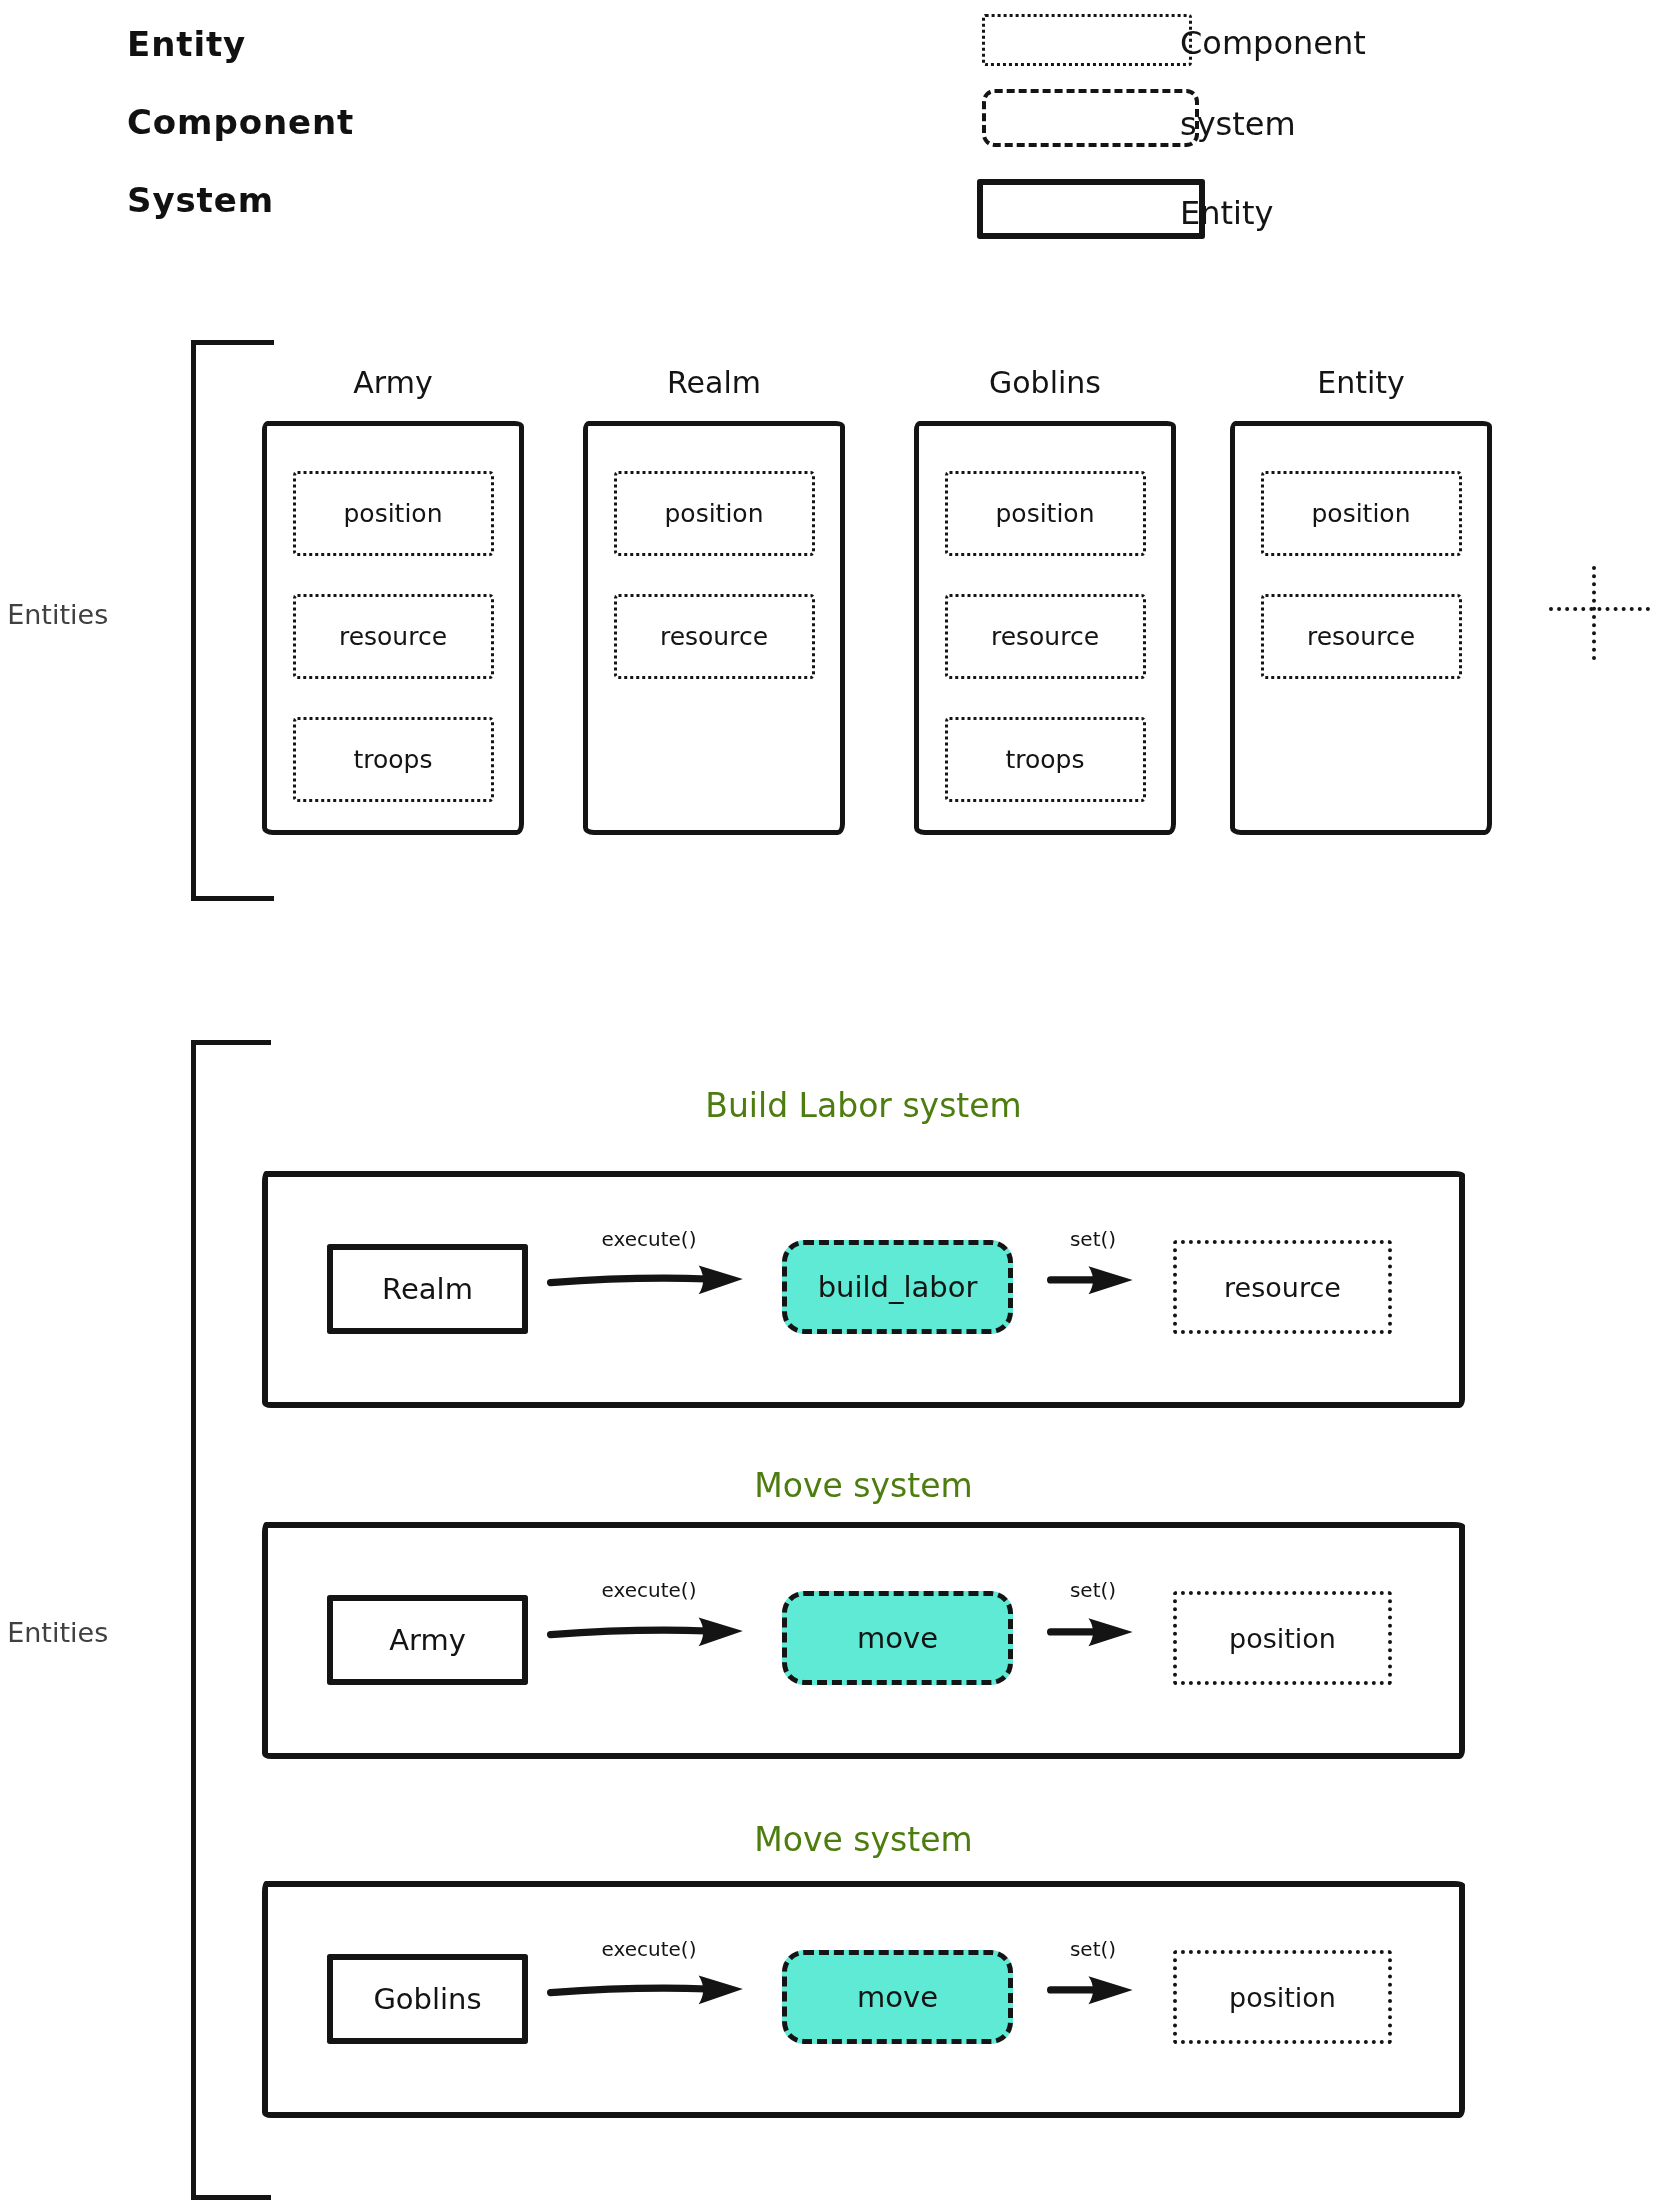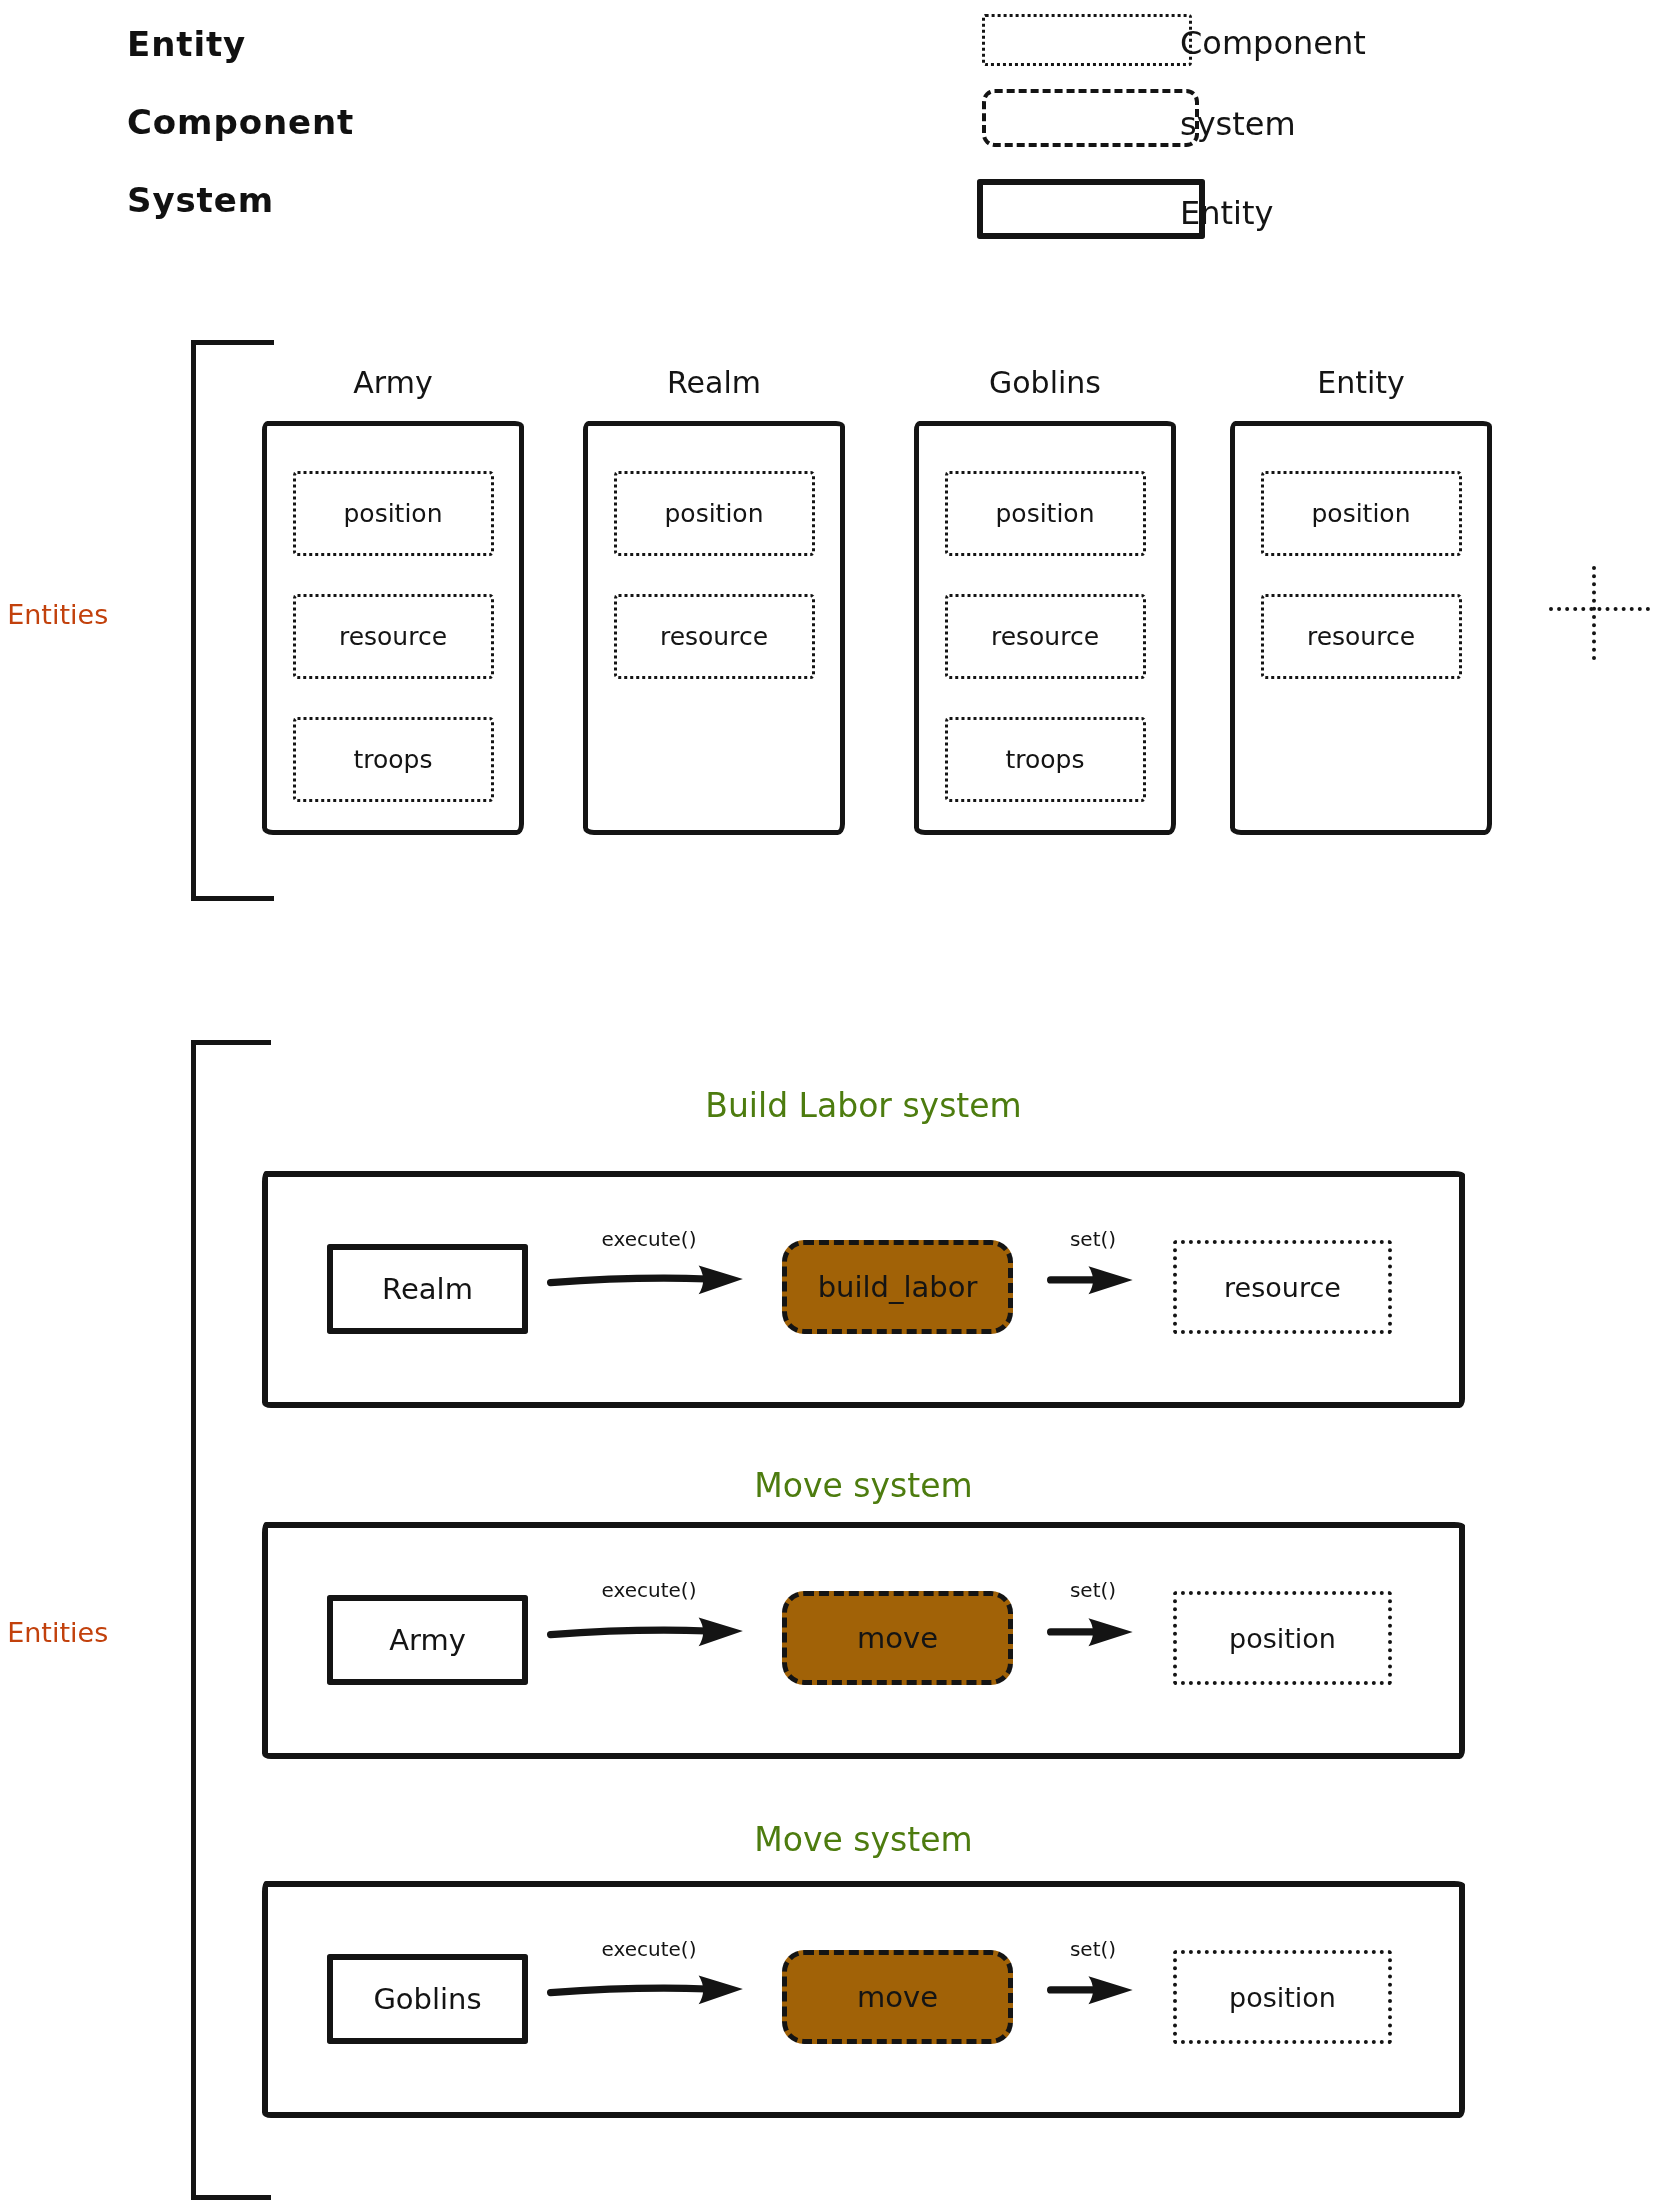--- a/index.html
+++ b/index.html
@@ -26,21 +26,21 @@
   .legend-label{position:absolute;left:1180px;font-size:32px;color:#141414;}
   .legend-label.l1{top:23.5px;}
   .legend-label.l2{top:105px;}
   .legend-label.l3{top:194px;}
   
   .bracket{position:absolute;border-left:5.4px solid #141414;}
   .bracket-entities{left:191px;top:340px;width:83px;height:561px;
     border-top:5.4px solid #141414;border-bottom:5.4px solid #141414;}
   .bracket-systems{left:191px;top:1040px;width:80px;height:1160px;
     border-top:5.4px solid #141414;border-bottom:5.4px solid #141414;}
-  .section-label{position:absolute;left:7.2px;font-size:27px;color:#c2410c;}
+  .section-label{position:absolute;left:7.2px;font-size:27px;color:#404040;}
   .section-label.entities{top:599px;}
   .section-label.systems{top:1617px;}
   
   .entity-col{position:absolute;top:364px;width:262px;}
   .entity-title{
     text-align:center;font-size:30px;line-height:38px;height:38px;
     margin-bottom:19px;color:#141414;
   }
   .entity-card{
     width:262px;height:414px;border:5.4px solid #141414;
@@ -70,21 +70,21 @@
   .sys-entity{
     position:absolute;left:59px;top:67px;width:201px;height:90px;
     border:6.3px solid #141414;border-radius:2.7px;
     display:flex;align-items:center;justify-content:center;
     font-size:29px;color:#141414;background:#fff;
   }
   .sys-fn{
     position:absolute;left:514px;top:63px;width:231px;height:94px;
     border:5.4px dashed #141414;border-radius:22px;
     display:flex;align-items:center;justify-content:center;
-    font-size:29px;color:#141414;background:#a16207;
+    font-size:29px;color:#141414;background:#5eead4;
   }
   .sys-comp{
     position:absolute;left:905px;top:63px;width:219px;height:94px;
     border:4.5px dotted #141414;border-radius:3.6px;
     display:flex;align-items:center;justify-content:center;
     font-size:27px;color:#141414;background:#fff;
   }
   .arrow-group{position:absolute;text-align:center;}
   .arrow-group.long{left:277px;top:49px;width:208px;}
   .arrow-group.short{left:778px;top:49px;width:94px;}

